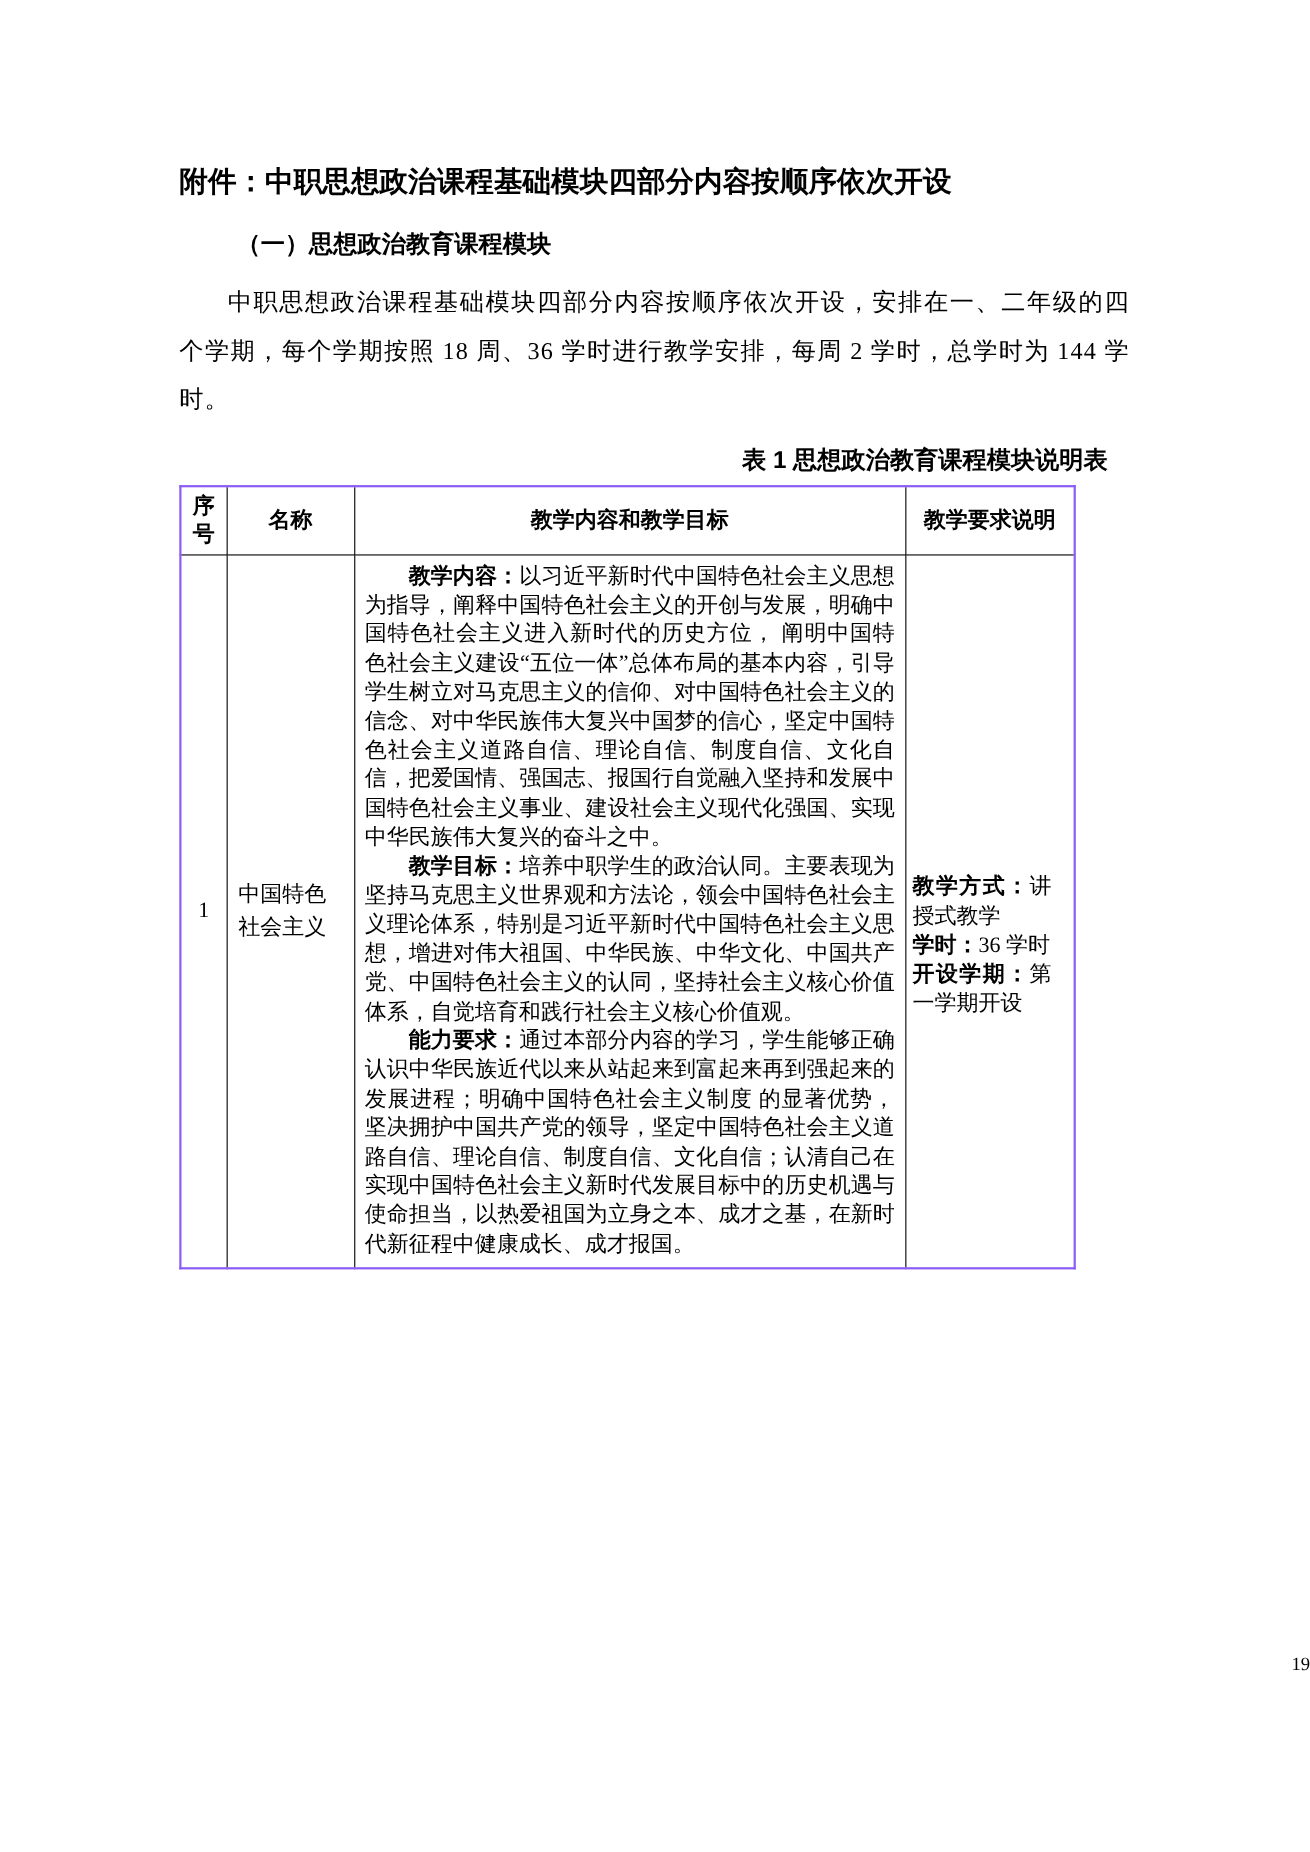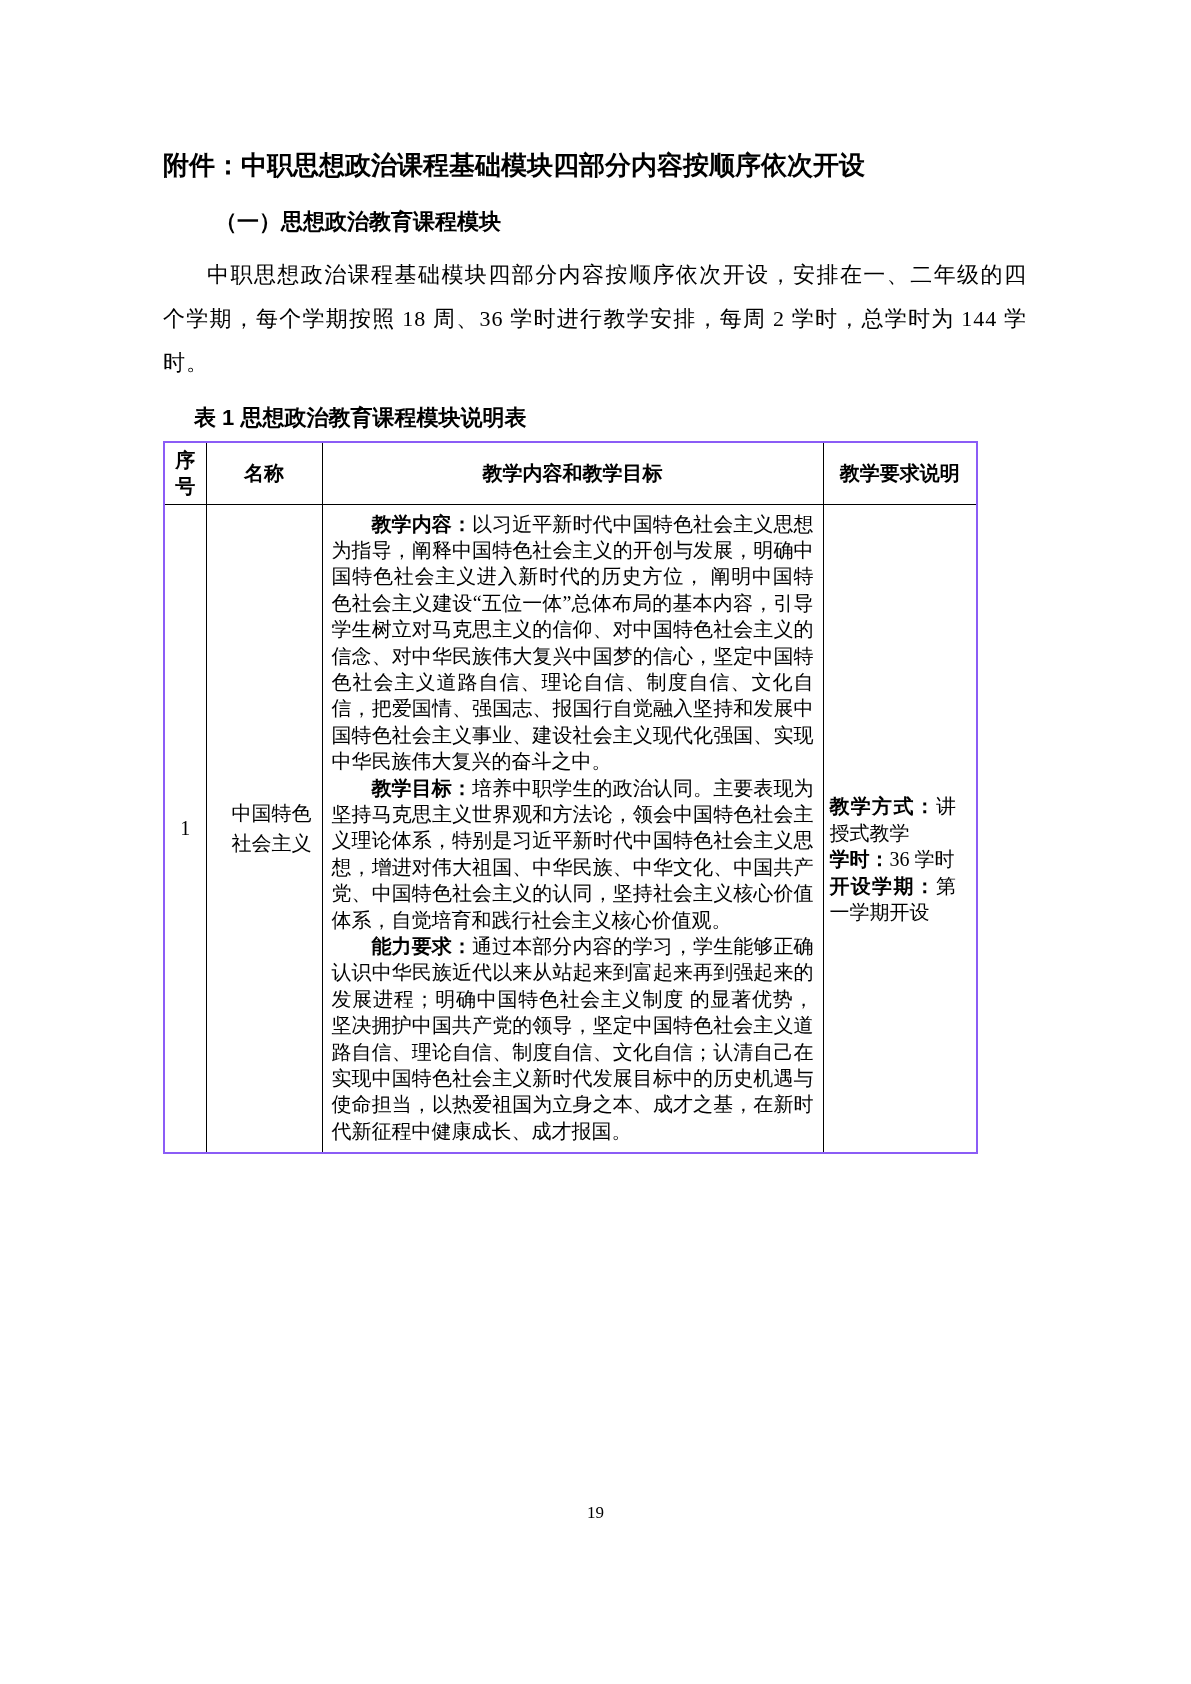--- a/index.html
+++ b/index.html
@@ -35,21 +35,21 @@
     text-indent:2em;
     text-align:justify;
     margin:12px 0 0 0;
     letter-spacing:1px;
   }
   .para:first-of-type{margin-top:16px;}
   .table-caption{
     font-family:"Liberation Sans", sans-serif;
     font-weight:bold;
     font-size:22px;
-    text-align:left;
+    text-align:right;
     margin:18px 0 8px 31px;
     width:813px;
   }
   table.spec{
     border-collapse:collapse;
     table-layout:fixed;
     width:813px;
     border:2px solid #8b5cf6;
   }
   table.spec th, table.spec td{
@@ -68,21 +68,21 @@
     height:62px;
     text-align:center;
     padding:2px 4px;
     line-height:26px;
   }
   td.cell-no{
     text-align:center;
     font-size:20px;
   }
   td.cell-name{
-    text-align:right;
+    text-align:left;
     padding:0 10px;
     line-height:30px;
     font-size:20px;
   }
   td.cell-content{
     padding:6px 9px 8px 9px;
     line-height:26.4px;
     text-align:justify;
     vertical-align:top;
   }
@@ -98,21 +98,21 @@
     text-align:left;
   }
   td.cell-req .req-line{
     text-align:justify;
   }
   strong.lbl{font-weight:bold;}
   .page-number{
     position:absolute;
     left:0;right:0;
     top:1503px;
-    text-align:center;
+    text-align:right;
     font-size:17px;
     font-family:"Liberation Serif", serif;
   }
 </style>
 </head>
 <body>
 
 <div class="page">
 
   <h1 class="doc-title">附件：中职思想政治课程基础模块四部分内容按顺序依次开设</h1>

